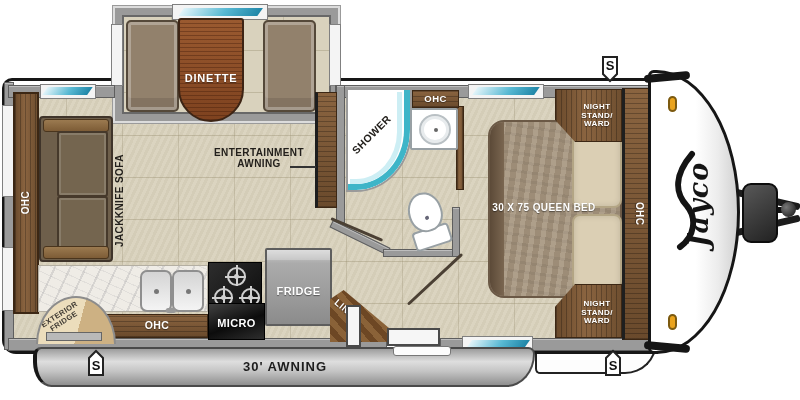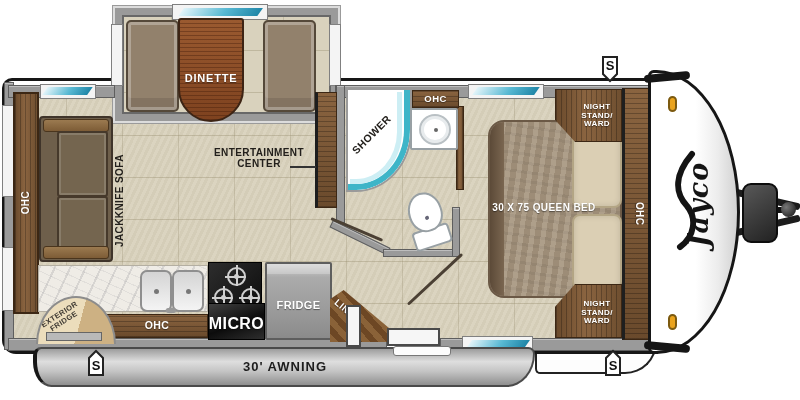--- a/index.html
+++ b/index.html
@@ -162,21 +162,21 @@
   <div class="abs sofa" style="left:39px;top:116px;width:74px;height:146px;">
     <div class="arm" style="top:1px;"></div>
     <div class="cushion" style="top:13px;height:62px;"></div>
     <div class="cushion" style="top:78px;height:52px;"></div>
     <div class="arm" style="bottom:1px;"></div>
   </div>
   <div class="abs vwrap" style="left:97px;top:145px;width:44px;height:112px;">
     <span class="lbl rot-ccw" style="font-size:10px;">JACKKNIFE SOFA</span>
   </div>
   <div class="abs wood-h" style="left:315px;top:92px;width:22px;height:116px;border-left:3px solid #1d1d1d;"></div>
-  <div class="abs lbl" style="left:203px;top:147px;width:112px;font-size:10px;">ENTERTAINMENT CENTER</div>
+  <div class="abs lbl" style="left:203px;top:147px;width:112px;font-size:10px;">ENTERTAINMENT AWNING</div>
   <div class="abs" style="left:290px;top:166px;width:26px;height:2px;background:#333;"></div>
 
   <div class="abs shower-pan" style="left:346px;top:88px;width:66px;height:104px;">
     <div class="sc1"></div>
     <div class="sc2"></div>
     <div class="abs vwrap" style="inset:0 14px 10px 0;">
         <span class="lbl" style="font-size:10.5px;transform:rotate(-45deg);white-space:nowrap;">SHOWER</span>
       </div>
   </div>
   <div class="abs wood-h" style="left:412px;top:90px;width:47px;height:18px;display:flex;align-items:center;justify-content:center;">
@@ -211,23 +211,23 @@
     <div class="burner" style="left:5px;top:25px;">
         <i class="bx"></i>
         <i class="by"></i>
       </div>
     <div class="burner" style="left:32px;top:25px;">
         <i class="bx"></i>
         <i class="by"></i>
       </div>
   </div>
   <div class="abs micro" style="left:208px;top:303px;width:57px;height:37px;">
-    <span class="lbl lw" style="font-size:16px;margin-top:4px;">MICRO</span>
-  </div>
-  <div class="abs fridgebox" style="left:265px;top:262px;width:67px;height:78px;">
+    <span class="lbl lw" style="font-size:11px;margin-top:4px;">MICRO</span>
+  </div>
+  <div class="abs fridgebox" style="left:265px;top:248px;width:67px;height:78px;">
     <span class="lbl lw" style="font-size:11px;margin-top:8px;">FRIDGE</span>
   </div>
   <div class="abs linen" style="left:330px;top:290px;width:62px;height:52px;">
     <span class="lbl lw abs" style="left:2px;top:16px;font-size:9.5px;transform:rotate(40deg);white-space:nowrap;">LINEN</span>
   </div>
   <div class="abs wood-h" style="left:106px;top:314px;width:102px;height:24px;display:flex;align-items:center;justify-content:center;">
     <span class="lbl lw" style="font-size:10.5px;">OHC</span>
   </div>
   <div class="abs extfridge" style="left:36px;top:296px;width:80px;height:48px;">
     <span class="lbl abs" style="left:-4px;top:12px;width:56px;font-size:7.5px;color:#3f3a33;transform:rotate(-33deg);">EXTERIOR FRIDGE</span>

